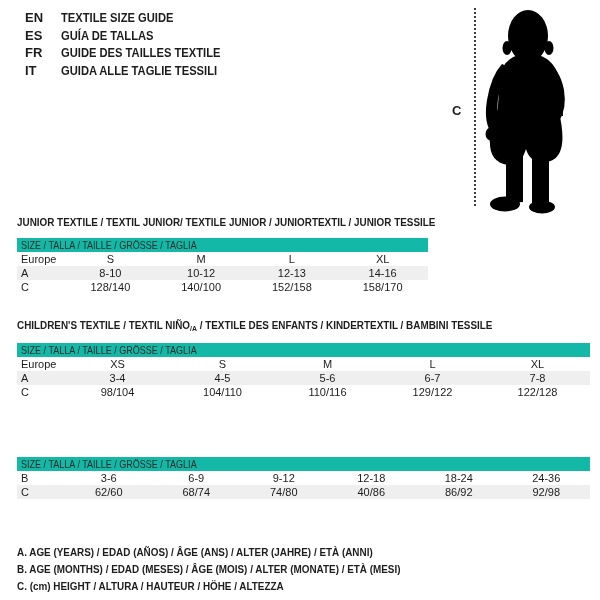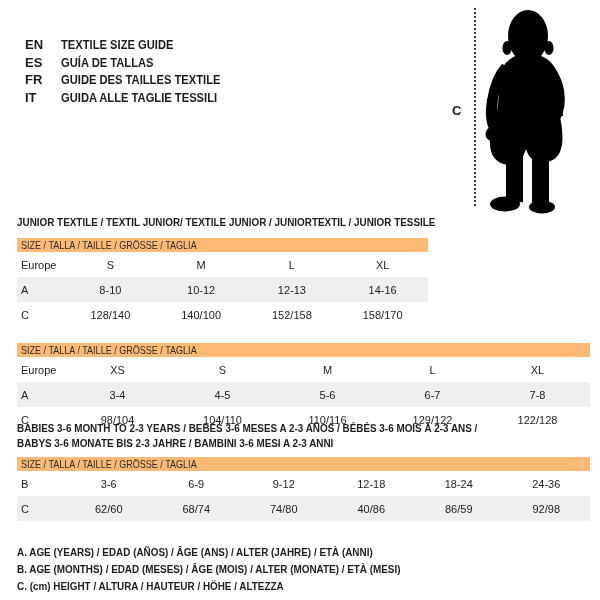--- a/index.html
+++ b/index.html
@@ -7,43 +7,43 @@
     width:600px;height:600px;
     font-family:"Liberation Sans",sans-serif;
     background:#ffffff;color:#1c1c1c;
   }
   .page{position:relative;width:600px;height:600px;background:#fff;overflow:hidden;}
 
   
   .cond{display:inline-block;transform:scaleX(0.86);transform-origin:left center;white-space:nowrap;}
 
   
-  .langs{position:absolute;left:25px;top:9px;margin-top:27px;}
+  .langs{position:absolute;left:25px;top:9px;}
   .lang-row{display:flex;height:17.5px;align-items:center;font-weight:bold;font-size:13px;}
   .lang-row .code{width:36px;flex:0 0 36px;}
 
   
   .dotline{position:absolute;left:474px;top:8px;height:198px;width:0;border-left:2px dotted #3c3c3c;}
   .c-label{position:absolute;left:452px;top:103px;font-weight:bold;font-size:13px;}
   .baby-svg{position:absolute;left:482px;top:4px;}
 
   
   .sec-title{position:absolute;left:17px;font-size:11.5px;font-weight:bold;line-height:15px;}
   #title1{top:215px;}
   #title2{top:318px;}
   #title3{top:421px;}
   .sub{font-size:8px;vertical-align:-2px;}
 
   
   .stable{position:absolute;left:17px;}
   #table1{top:238px;width:411px;}
   #table2{top:343px;width:573px;}
   #table3{top:457px;width:573px;}
-  .bar{height:14px;background:#fdba74;display:flex;align-items:center;padding-left:4px;font-size:10.5px;color:#2b2b2b;}
-  .trow{display:flex;height:25px;align-items:center;font-size:11px;}
+  .bar{height:14px;background:#14b8a6;display:flex;align-items:center;padding-left:4px;font-size:10.5px;color:#2b2b2b;}
+  .trow{display:flex;height:14px;align-items:center;font-size:11px;}
   .trow.alt{background:#efefef;}
   .trow .lbl{flex:0 0 44px;padding-left:4px;}
   .trow .cell{flex:1;text-align:center;}
 
   
   .legend{position:absolute;left:17px;top:535px;margin-top:8px;}
   .legend-row{height:17px;font-size:11.5px;font-weight:bold;display:flex;align-items:center;}
 </style>
 </head>
 <body>
@@ -111,20 +111,23 @@
     </div>
     <div class="trow">
       <span class="lbl">C</span>
       <span class="cell">128/140</span>
       <span class="cell">140/100</span>
       <span class="cell">152/158</span>
       <span class="cell">158/170</span>
     </div>
   </div>
 
+  <div class="sec-title" id="title2">
+    <span class="cond"><span>CHILDREN'S TEXTILE / TEXTIL NIÑO</span><span class="sub">/A</span><span> / TEXTILE DES ENFANTS / KINDERTEXTIL / BAMBINI TESSILE</span></span>
+  </div>
   <div class="stable" id="table2">
     <div class="bar">
       <span class="cond">SIZE / TALLA / TAILLE / GRÖSSE / TAGLIA</span>
     </div>
     <div class="trow">
       <span class="lbl">Europe</span>
       <span class="cell">XS</span>
       <span class="cell">S</span>
       <span class="cell">M</span>
       <span class="cell">L</span>
@@ -141,44 +144,40 @@
     <div class="trow">
       <span class="lbl">C</span>
       <span class="cell">98/104</span>
       <span class="cell">104/110</span>
       <span class="cell">110/116</span>
       <span class="cell">129/122</span>
       <span class="cell">122/128</span>
     </div>
   </div>
 
-  <div class="sec-title" id="title3">
-    <div><span class="cond">BABIES 3-6 MONTH TO 2-3 YEARS / BEBÉS 3-6 MESES A 2-3 AÑOS / BÉBÉS 3-6 MOIS À 2-3 ANS /</span></div>
-    <div><span class="cond">BABYS 3-6 MONATE BIS 2-3 JAHRE / BAMBINI 3-6 MESI A 2-3 ANNI</span></div>
-  </div>
   <div class="stable" id="table3">
     <div class="bar">
       <span class="cond">SIZE / TALLA / TAILLE / GRÖSSE / TAGLIA</span>
     </div>
     <div class="trow">
       <span class="lbl">B</span>
       <span class="cell">3-6</span>
       <span class="cell">6-9</span>
       <span class="cell">9-12</span>
       <span class="cell">12-18</span>
       <span class="cell">18-24</span>
       <span class="cell">24-36</span>
     </div>
     <div class="trow alt">
       <span class="lbl">C</span>
       <span class="cell">62/60</span>
       <span class="cell">68/74</span>
       <span class="cell">74/80</span>
       <span class="cell">40/86</span>
-      <span class="cell">86/59</span>
+      <span class="cell">86/92</span>
       <span class="cell">92/98</span>
     </div>
   </div>
 
   <div class="legend">
     <div class="legend-row">
       <span class="cond">A. AGE (YEARS) / EDAD (AÑOS) / ÂGE (ANS) / ALTER (JAHRE) / ETÀ (ANNI)</span>
     </div>
     <div class="legend-row">
       <span class="cond">B. AGE (MONTHS) / EDAD (MESES) / ÂGE (MOIS) / ALTER (MONATE) / ETÀ (MESI)</span>

